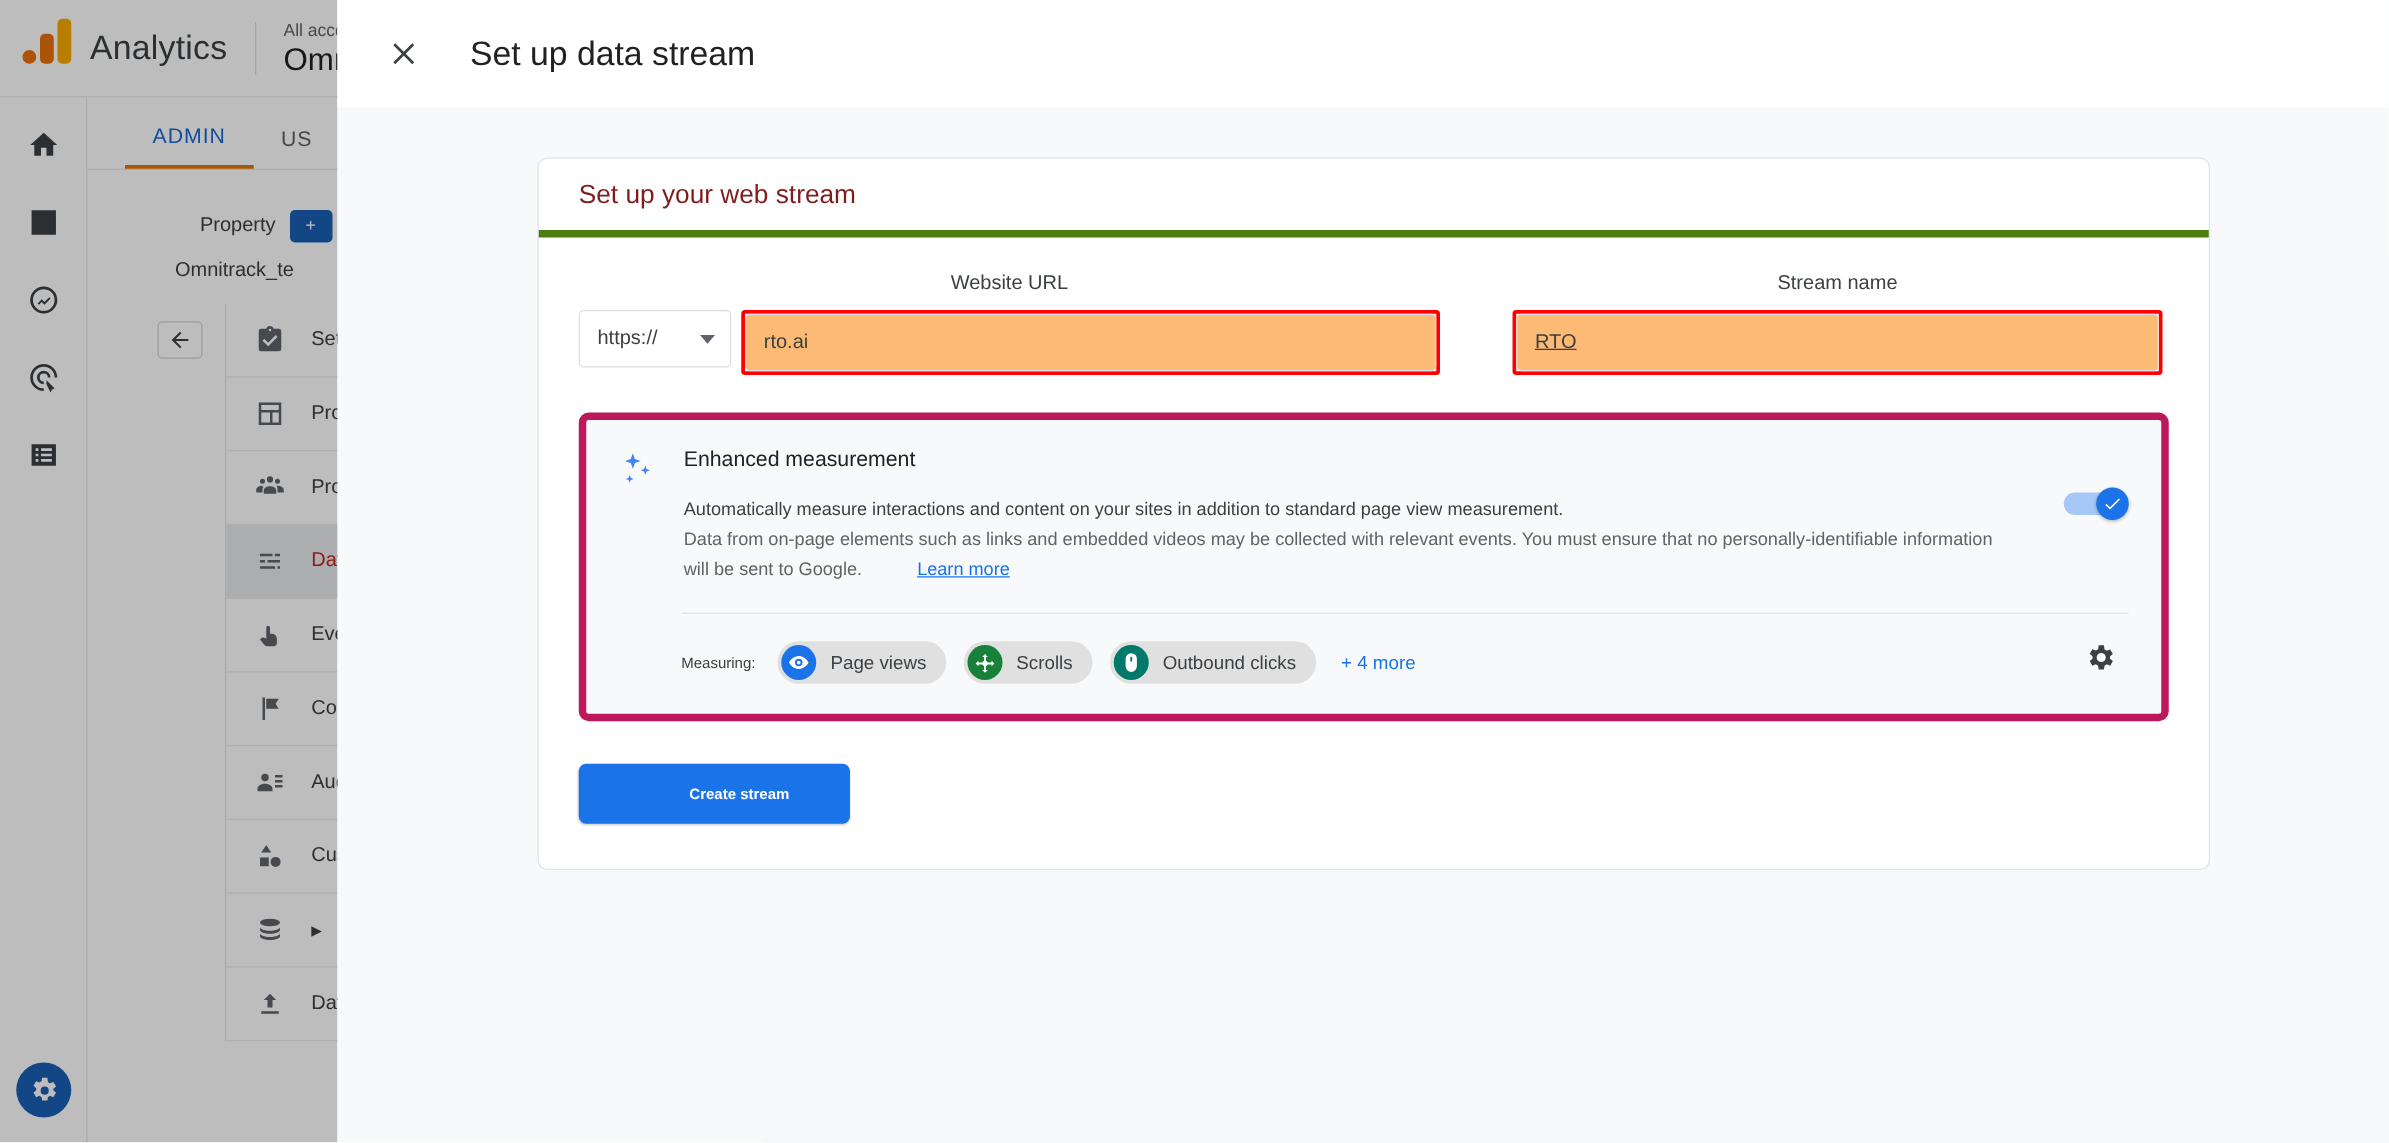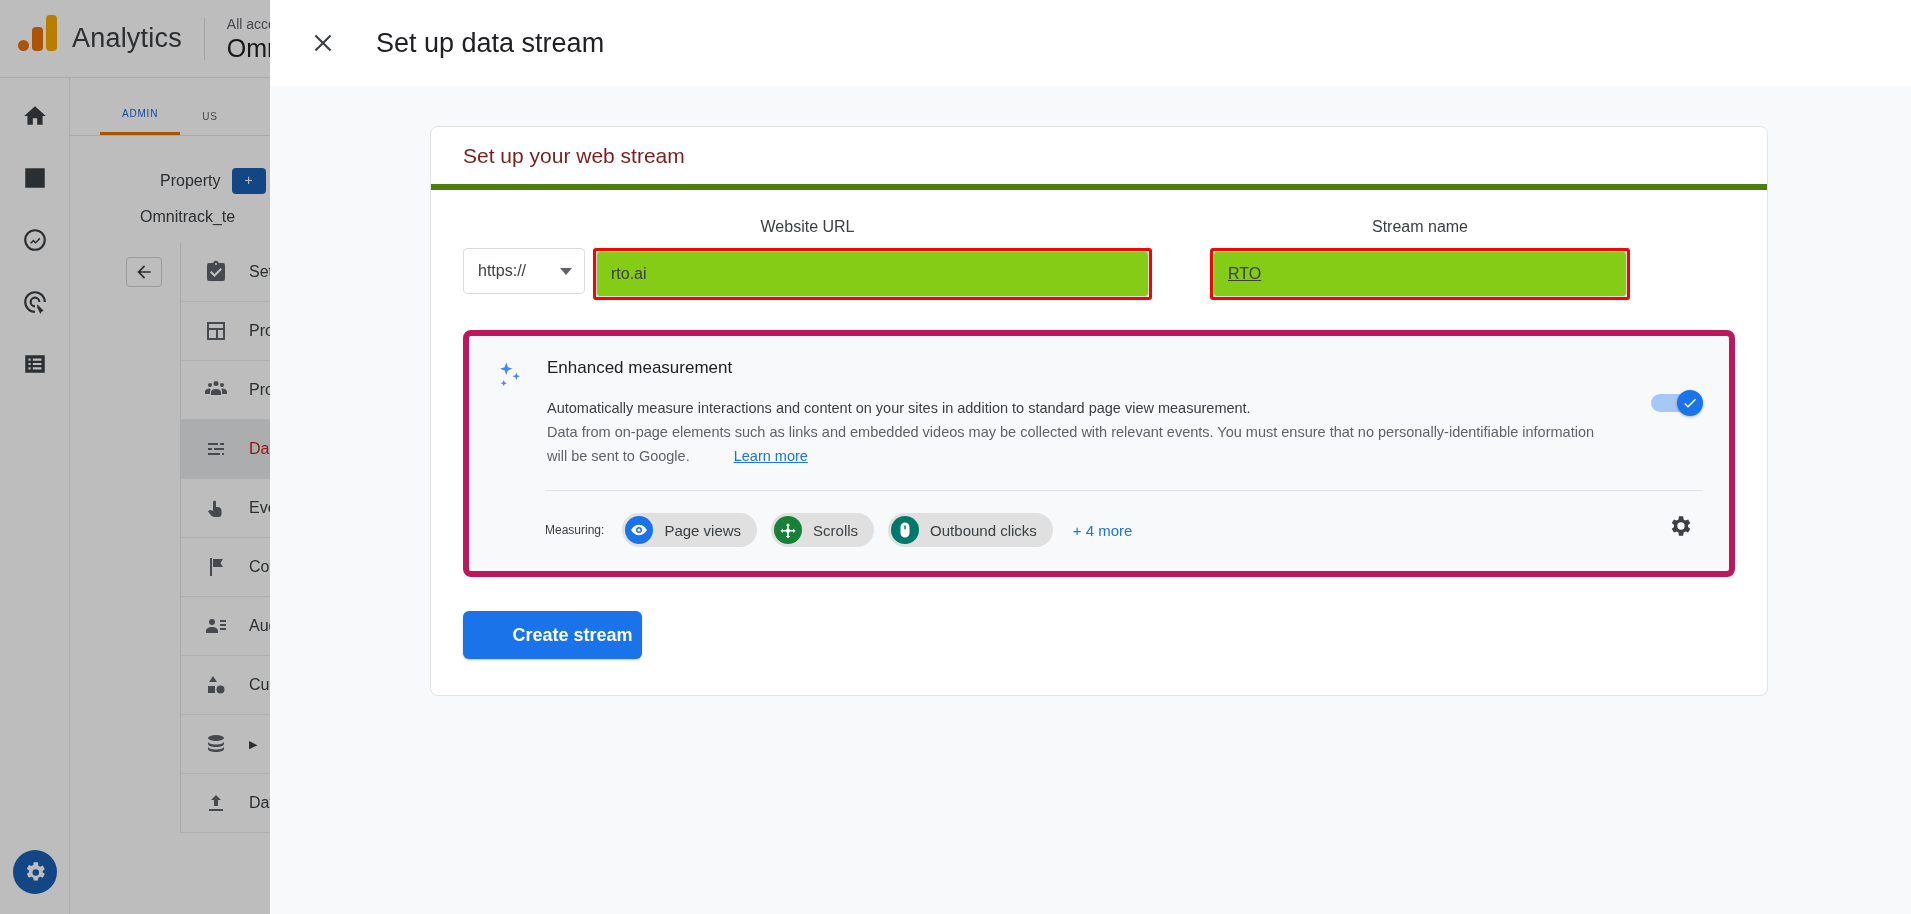--- a/index.html
+++ b/index.html
@@ -49,21 +49,21 @@
     align-items: center; justify-content: center;
   }
   .rail-gear-btn svg { width: 26px; height: 26px; fill: #fff; }
 
   .ga-tabs {
     position: absolute; left: 70px; top: 78px; width: 600px; height: 58px;
     background: #fff; display: flex; align-items: flex-end; padding-left: 30px;
     border-bottom: 1px solid #e4e6e8;
   }
   .ga-tab {
-    font-size: 10px; color: #5f6368; letter-spacing: .8px; padding: 0 22px 13px; text-align: right;
+    font-size: 17px; color: #5f6368; letter-spacing: .8px; padding: 0 22px 13px; text-align: right;
   }
   .ga-tab.active { color: #1967d2; border-bottom: 3px solid #e37400; }
 
   .ga-prop-row {
     position: absolute; left: 160px; top: 168px; display: flex;
     align-items: center; gap: 12px;
   }
   .ga-prop-label { font-size: 16px; color: #3c4043; }
   .ga-prop-badge {
     background: #1a5fb4; color: #fff; border-radius: 4px;
@@ -137,27 +137,27 @@
     width: 122px; height: 46px; border: 1px solid #dadce0; border-radius: 4px;
     display: flex; align-items: center; justify-content: space-between;
     padding: 0 12px 0 14px; font-size: 16px; color: #3c4043; background: #fff;
   }
   .caret-dn {
     width: 0; height: 0; border-left: 6px solid transparent;
     border-right: 6px solid transparent; border-top: 7px solid #5f6368;
   }
   .hl-box { border: 3px solid #ff0000; border-radius: 3px; padding: 0; }
   .txt-input {
-    height: 46px; border: 1px solid #dadce0; border-radius: 4px; background: #84cc16;
+    height: 46px; border: 1px solid #dadce0; border-radius: 4px; background: #fdba74;
     display: flex; align-items: center; padding-left: 14px; font-size: 16px;
     color: #3c4043;
   }
   .url-input-wrap { margin-left: 8px; }
   .url-input { width: 553px; }
-  .name-input { width: 414px; text-decoration: underline; }
+  .name-input { width: 514px; text-decoration: underline; }
 
   
   .em-card {
     margin-top: 30px; border: 6px solid #be185d; border-radius: 8px;
     background: #f8f9fa; padding: 22px 26px 0 26px; position: relative;
   }
   .em-top { display: flex; gap: 22px; }
   .em-spark { width: 30px; height: 30px; flex: 0 0 30px; margin-top: 2px; }
   .em-spark svg { width: 30px; height: 30px; fill: #4285f4; }
   .em-title { font-size: 17px; color: #202124; margin-bottom: 18px; }
@@ -192,23 +192,23 @@
   .chip-ico { width: 28px; height: 28px; border-radius: 50%; display: flex;
               align-items: center; justify-content: center; }
   .chip-ico svg { width: 18px; height: 18px; fill: #fff; }
   .chip-txt { font-size: 15px; color: #3c4043; }
   .more-link { font-size: 15px; color: #1a73e8; margin-left: 6px; }
   .em-gear { position: absolute; right: 6px; top: 18px; width: 34px; height: 34px;
              display: flex; align-items: center; justify-content: center; }
   .em-gear svg { width: 26px; height: 26px; fill: #3c4043; }
 
   .create-btn {
-    margin-top: 34px; width: 179px; height: 48px; background: #1a73e8;
+    margin-top: 34px; width: 217px; height: 48px; background: #1a73e8;
     color: #fff; border-radius: 6px; display: flex; align-items: center;
-    justify-content: center; font-size: 18px; font-weight: bold;
+    justify-content: center; font-size: 12px; font-weight: bold;
     box-shadow: 0 1px 2px rgba(60,64,67,.3);
     padding-left: 40px;
   }
 </style>
 </head>
 <body>
 
 <div id="root">
 
   <div class="ga-app">

